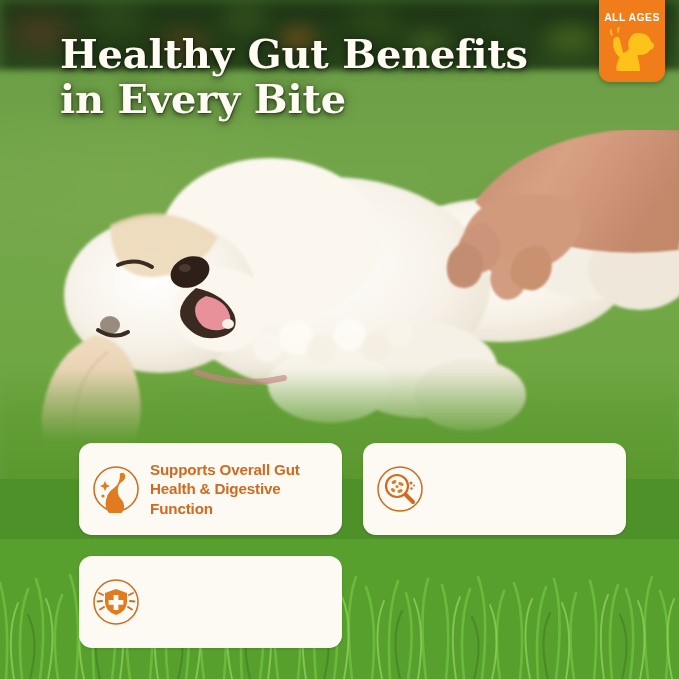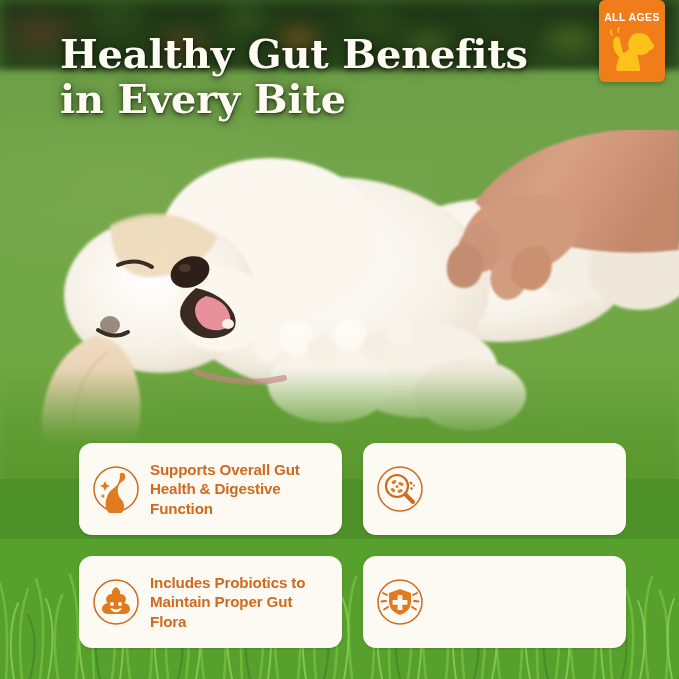--- a/index.html
+++ b/index.html
@@ -119,21 +119,20 @@
     height: 82px;
     background: #f07c1a;
     border-bottom-left-radius: 11px;
     border-bottom-right-radius: 11px;
     box-shadow: 0 2px 5px rgba(0,0,0,0.28);
     display: flex;
     flex-direction: column;
     align-items: center;
     padding-top: 12px;
     box-sizing: border-box;
-    border-radius: 6px;
   }
   .badge-label {
     color: #ffffff;
     font-size: 10.5px;
     font-weight: bold;
     letter-spacing: 0.4px;
     line-height: 1;
   }
   .badge-dog { margin-top: 4px; }
   .badge-dog svg { display: block; }
@@ -438,37 +437,20 @@
           <path d="M29.5 29.5 L37 37" stroke="#cf6a1f" stroke-width="4" stroke-linecap="round"></path>
           <g fill="#cf6a1f">
             <circle cx="35" cy="18" r="1.5"></circle>
             <circle cx="35.5" cy="23.5" r="1.2"></circle>
             <circle cx="38" cy="20.5" r="1"></circle>
           </g>
         </svg>
       </span>
     </div>
 
-    <div class="card">
-      <span class="card-icon">
-        <svg width="48" height="48" viewBox="0 0 48 48">
-          <circle cx="24" cy="24" r="22" fill="none" stroke="#cf6a1f" stroke-width="1.5"></circle>
-          <g fill="#e07b20">
-            <path d="M24 9 q5 3 4 7 q5 0 6 5 q0 3 -2 4 q6 1 6 6 q0 5 -7 5 l-14 0 q-7 0 -7 -5 q0 -5 6 -6 q-2 -1 -2 -4 q1 -5 6 -5 q-1 -4 4 -7 z"></path>
-          </g>
-          <g fill="#fdfaf4">
-            <circle cx="20" cy="26" r="2"></circle>
-            <circle cx="28" cy="26" r="2"></circle>
-            <path d="M19 30 q5 5 10 0 q-5 3 -10 0 z"></path>
-          </g>
-          <path d="M19.5 31 q4.5 4.5 9 0" fill="none" stroke="#fdfaf4" stroke-width="1.8" stroke-linecap="round"></path>
-        </svg>
-      </span>
-      <span class="card-text">Includes Probiotics to Maintain Proper Gut Flora</span>
-    </div>
 
     <div class="card">
       <span class="card-icon">
         <svg width="48" height="48" viewBox="0 0 48 48">
           <circle cx="24" cy="24" r="22" fill="none" stroke="#cf6a1f" stroke-width="1.5"></circle>
           <path d="M24 11 l11 4 l0 9 q0 9 -11 13 q-11 -4 -11 -13 l0 -9 z" fill="#e07b20"></path>
           <g fill="#fdfaf4">
             <rect x="21.6" y="17" width="4.8" height="15" rx="0.6"></rect>
             <rect x="16.6" y="22" width="14.8" height="4.8" rx="0.6"></rect>
           </g>

